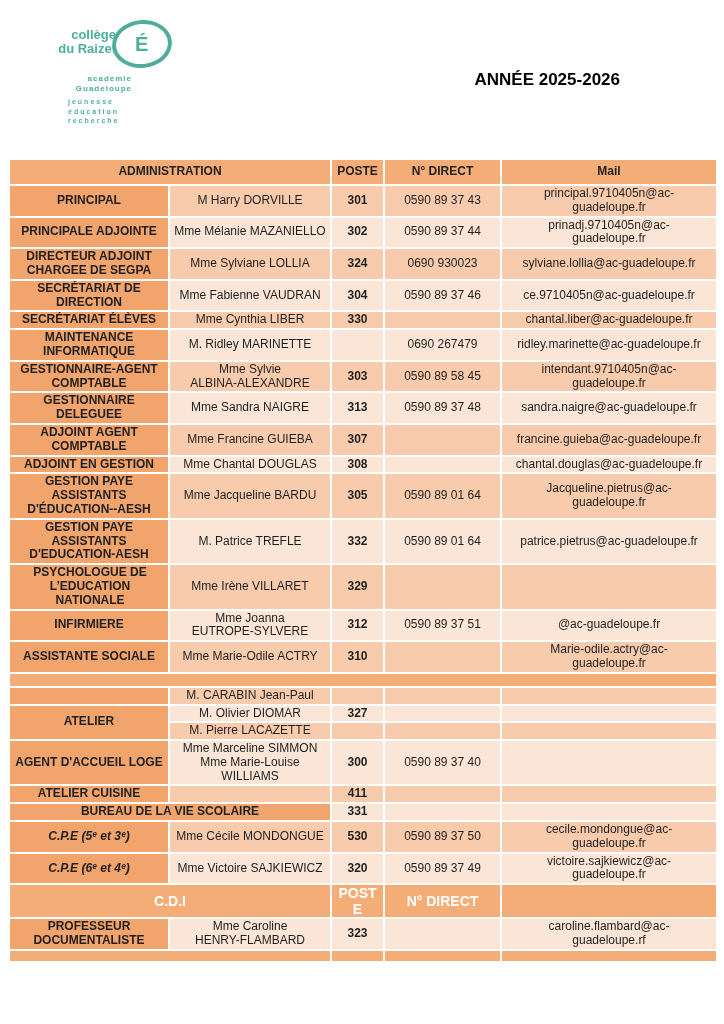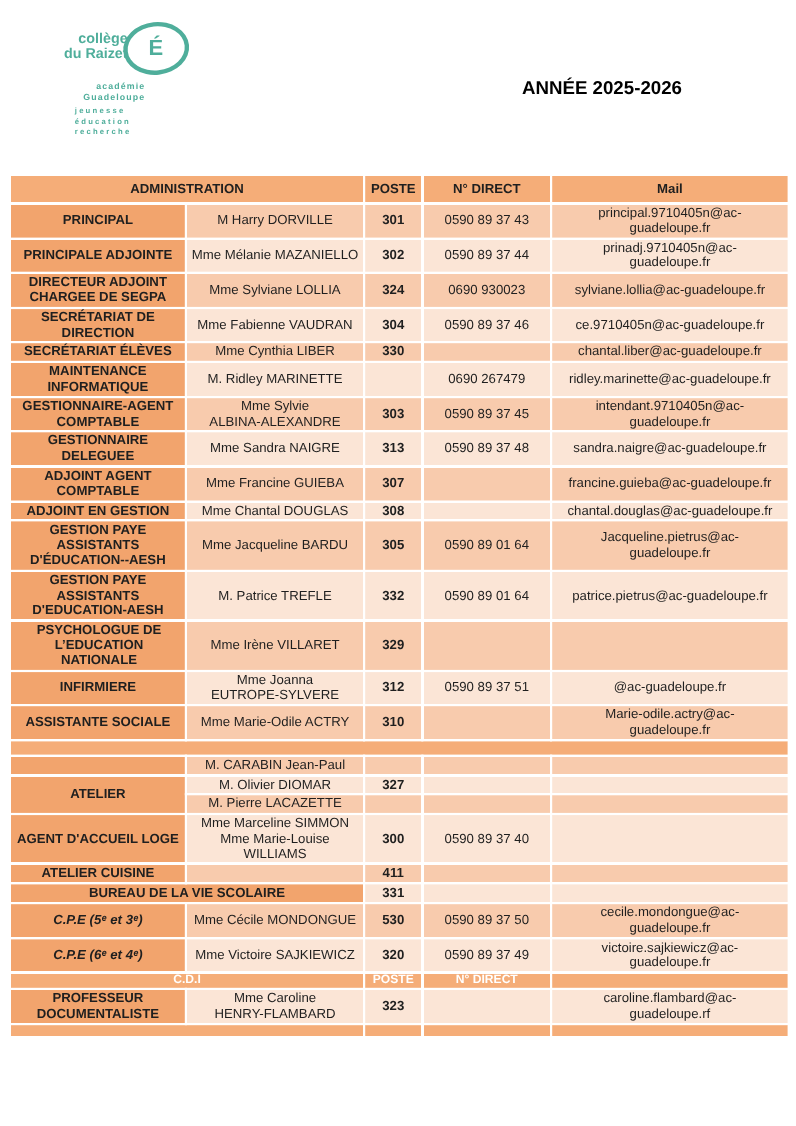--- a/index.html
+++ b/index.html
@@ -48,21 +48,21 @@
   tr.peach td{background:var(--peach,#f8cbad);}
   tr.cream td{background:var(--cream,#fbe5d6);margin-top:35px;}
   td.lab{background:var(--band,#f2a46d) !important;font-weight:bold;font-size:11px;}
   td.lab.left{text-align:center;padding-left:6px;}
   td.lab.ital{font-style:italic;}
   tr.hdr td{background:var(--hdr,#f5ad78);font-weight:bold;font-size:12px;height:22px;}
   td.poste{font-weight:bold;}
   td.mail{font-size:11px;}
   td.direct{font-size:12px;}
   tr.sep td{background:var(--hdr,#f5ad78);height:12px;padding:0;}
-  tr.cdi td{background:var(--hdr,#f5ad78);color:#ffffff;font-weight:bold;font-size:11px;height:13px;padding:0 4px;}
+  tr.cdi td{background:var(--hdr,#f5ad78);color:#ffffff;font-weight:bold;font-size:14px;height:13px;padding:0 4px;}
   tr.bottom td{background:var(--hdr,#f5ad78);height:10px;padding:0;}
 </style>
 </head>
 <body>
 
 <div class="page">
 
   <div class="logo">
     <div class="logo-top">
       <div class="logo-name"><span>collège</span><br><span>du Raizet</span></div>
@@ -136,21 +136,21 @@
         <td class="poste"></td>
         <td class="direct">0690 267479</td>
         <td class="mail">ridley.marinette@ac-guadeloupe.fr</td>
       </tr>
       <tr class="peach">
         <td class="lab">GESTIONNAIRE-AGENT
 COMPTABLE</td>
         <td class="name">Mme Sylvie
 ALBINA-ALEXANDRE</td>
         <td class="poste">303</td>
-        <td class="direct">0590 89 37 45</td>
+        <td class="direct">0590 89 58 45</td>
         <td class="mail">intendant.9710405n@ac-
 guadeloupe.fr</td>
       </tr>
       <tr class="cream">
         <td class="lab">GESTIONNAIRE DELEGUEE</td>
         <td class="name">Mme Sandra NAIGRE</td>
         <td class="poste">313</td>
         <td class="direct">0590 89 37 48</td>
         <td class="mail">sandra.naigre@ac-guadeloupe.fr</td>
       </tr>

